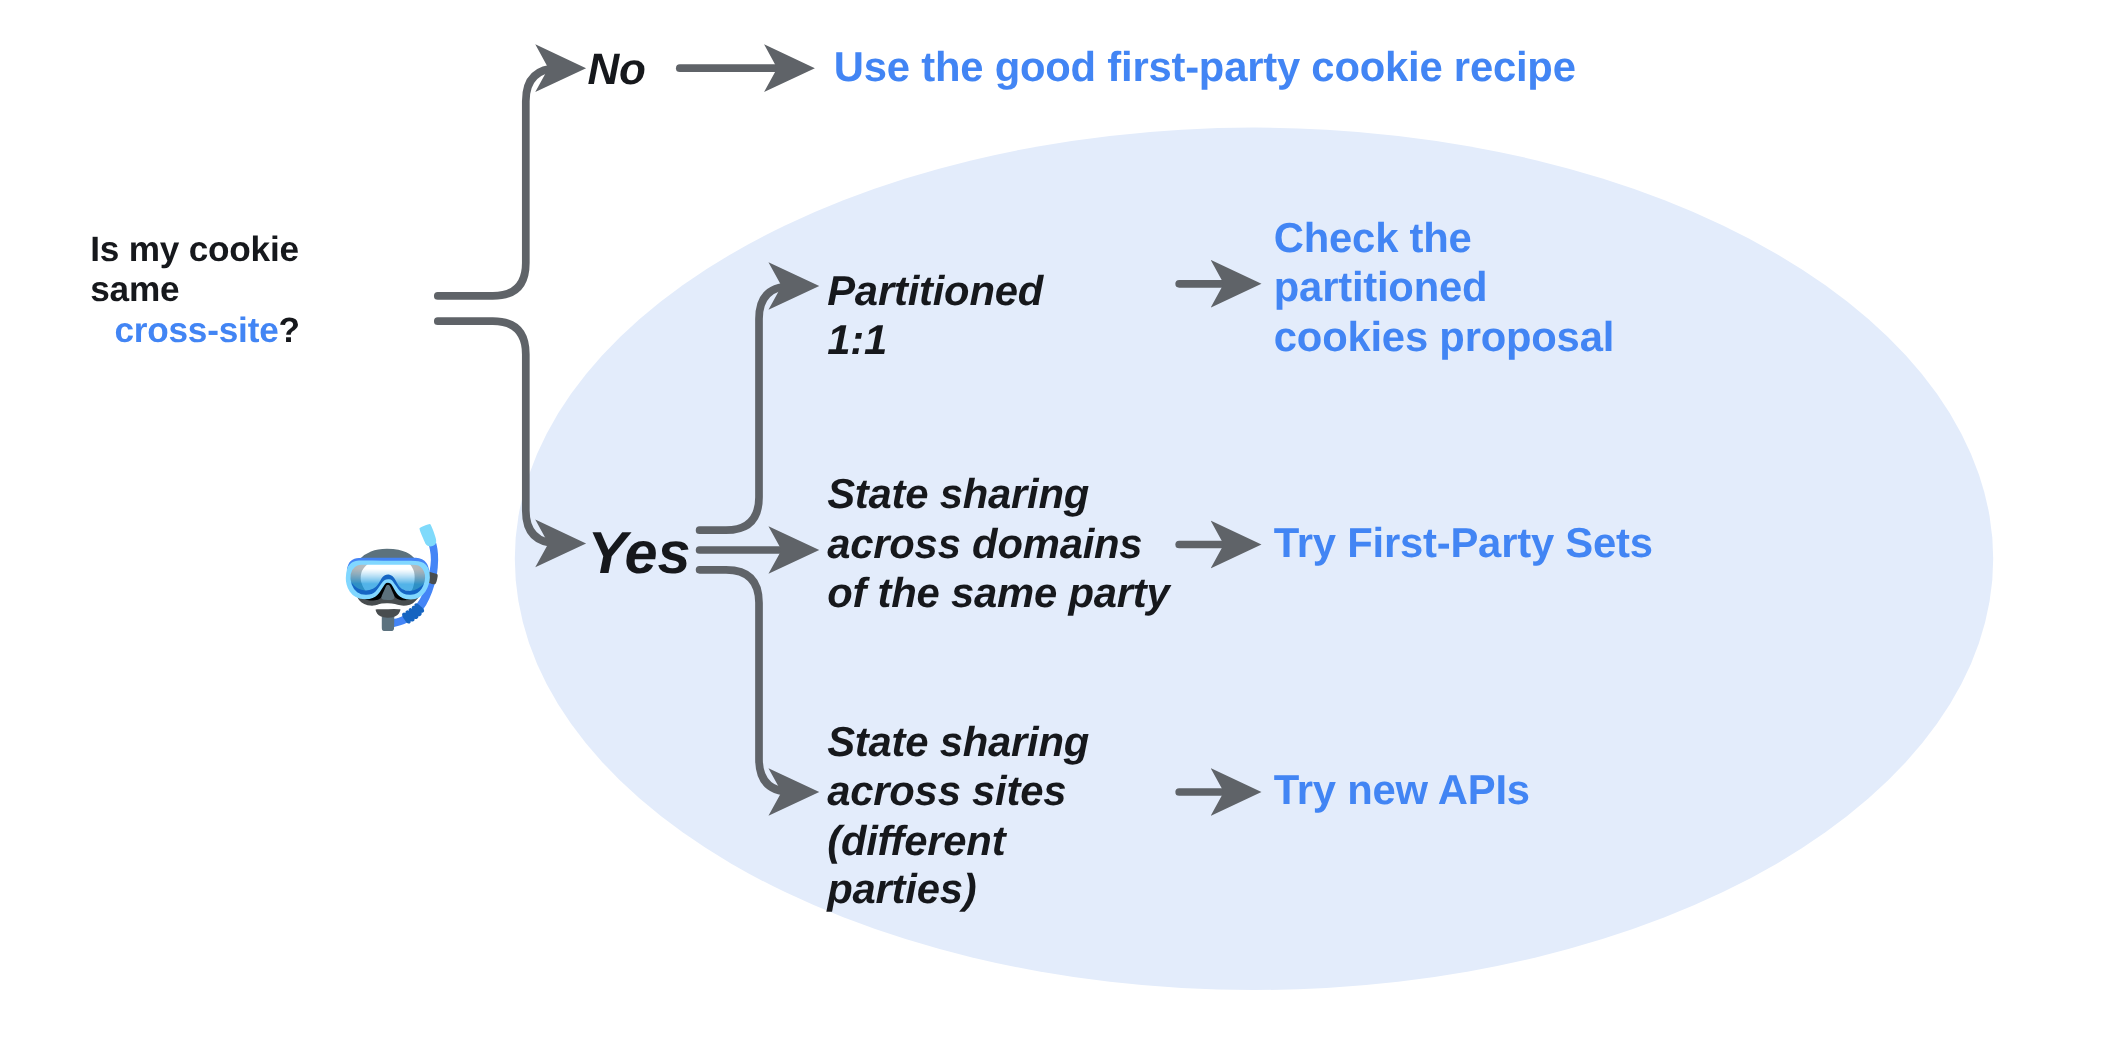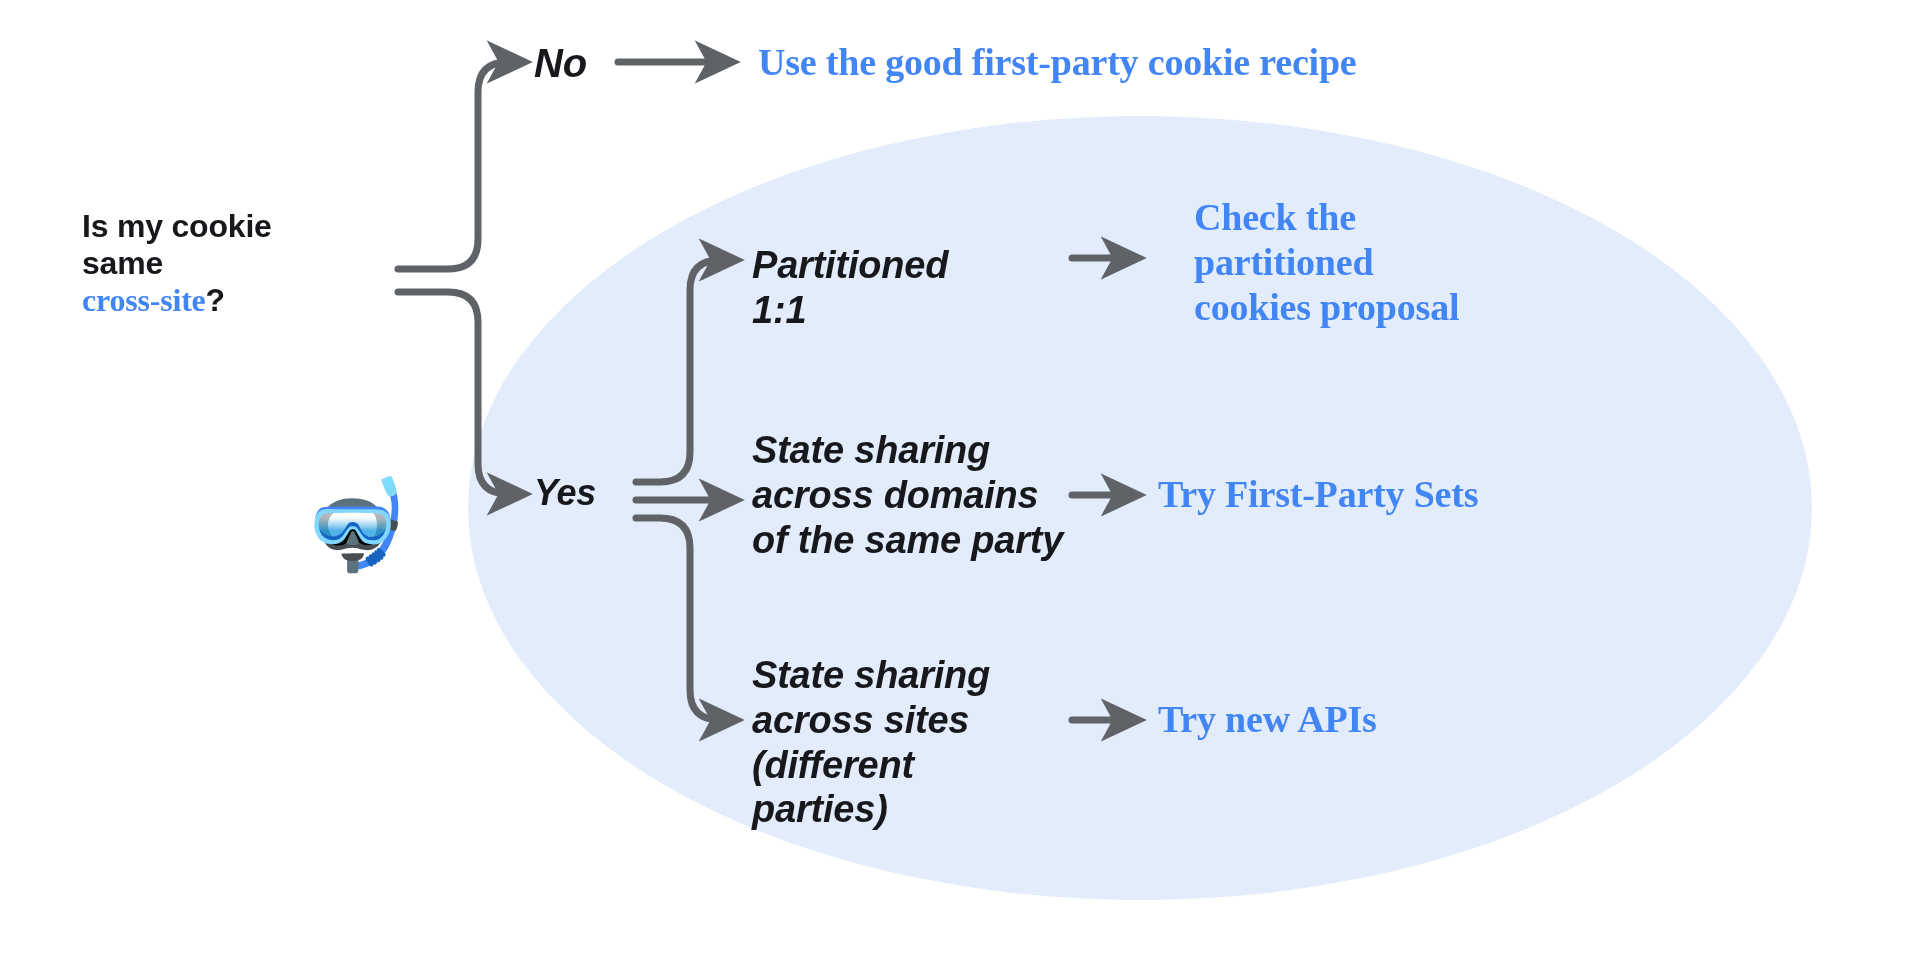--- a/index.html
+++ b/index.html
@@ -34,64 +34,63 @@
   }
   .node {
     position: absolute;
     font-family: "Liberation Sans", sans-serif;
     font-weight: 700;
     line-height: 1.18;
     white-space: pre-line;
     letter-spacing: -0.2px;
   }
   .dark   { color: #16181c; font-style: italic; }
-  .accent { color: #4285f4; font-family: Liberation Serif, serif; }
+  .accent { color: #4285f4; }
 
   
   #node-question {
     left: 82px;
     top: 208px;
     width: 300px;
     font-size: 32px;
     font-weight: 700;
     line-height: 1.16;
     color: #16181c;
   }
-  #node-question .accent { color: #4285f4; }
+  #node-question .accent { color: #4285f4; margin-left: 22px; }
 
   
   #node-no {
     left: 534px;
     top: 40px;
     font-size: 40px;
   }
   #node-yes {
     left: 534px;
     top: 472px;
-    font-size: 36px;
+    font-size: 54px;
   }
 
   
   #node-first-party-recipe {
     left: 758px;
     top: 40px;
     font-size: 38px;
   }
   #node-partitioned {
     left: 752px;
     top: 243px;
     width: 270px;
     font-size: 38px;
   }
   #node-partitioned-proposal {
     left: 1158px;
     top: 195px;
     width: 380px;
     font-size: 38px;
-    margin-left: 36px;
   }
   #node-state-domains {
     left: 752px;
     top: 428px;
     width: 330px;
     font-size: 38px;
   }
   #node-first-party-sets {
     left: 1158px;
     top: 472px;

